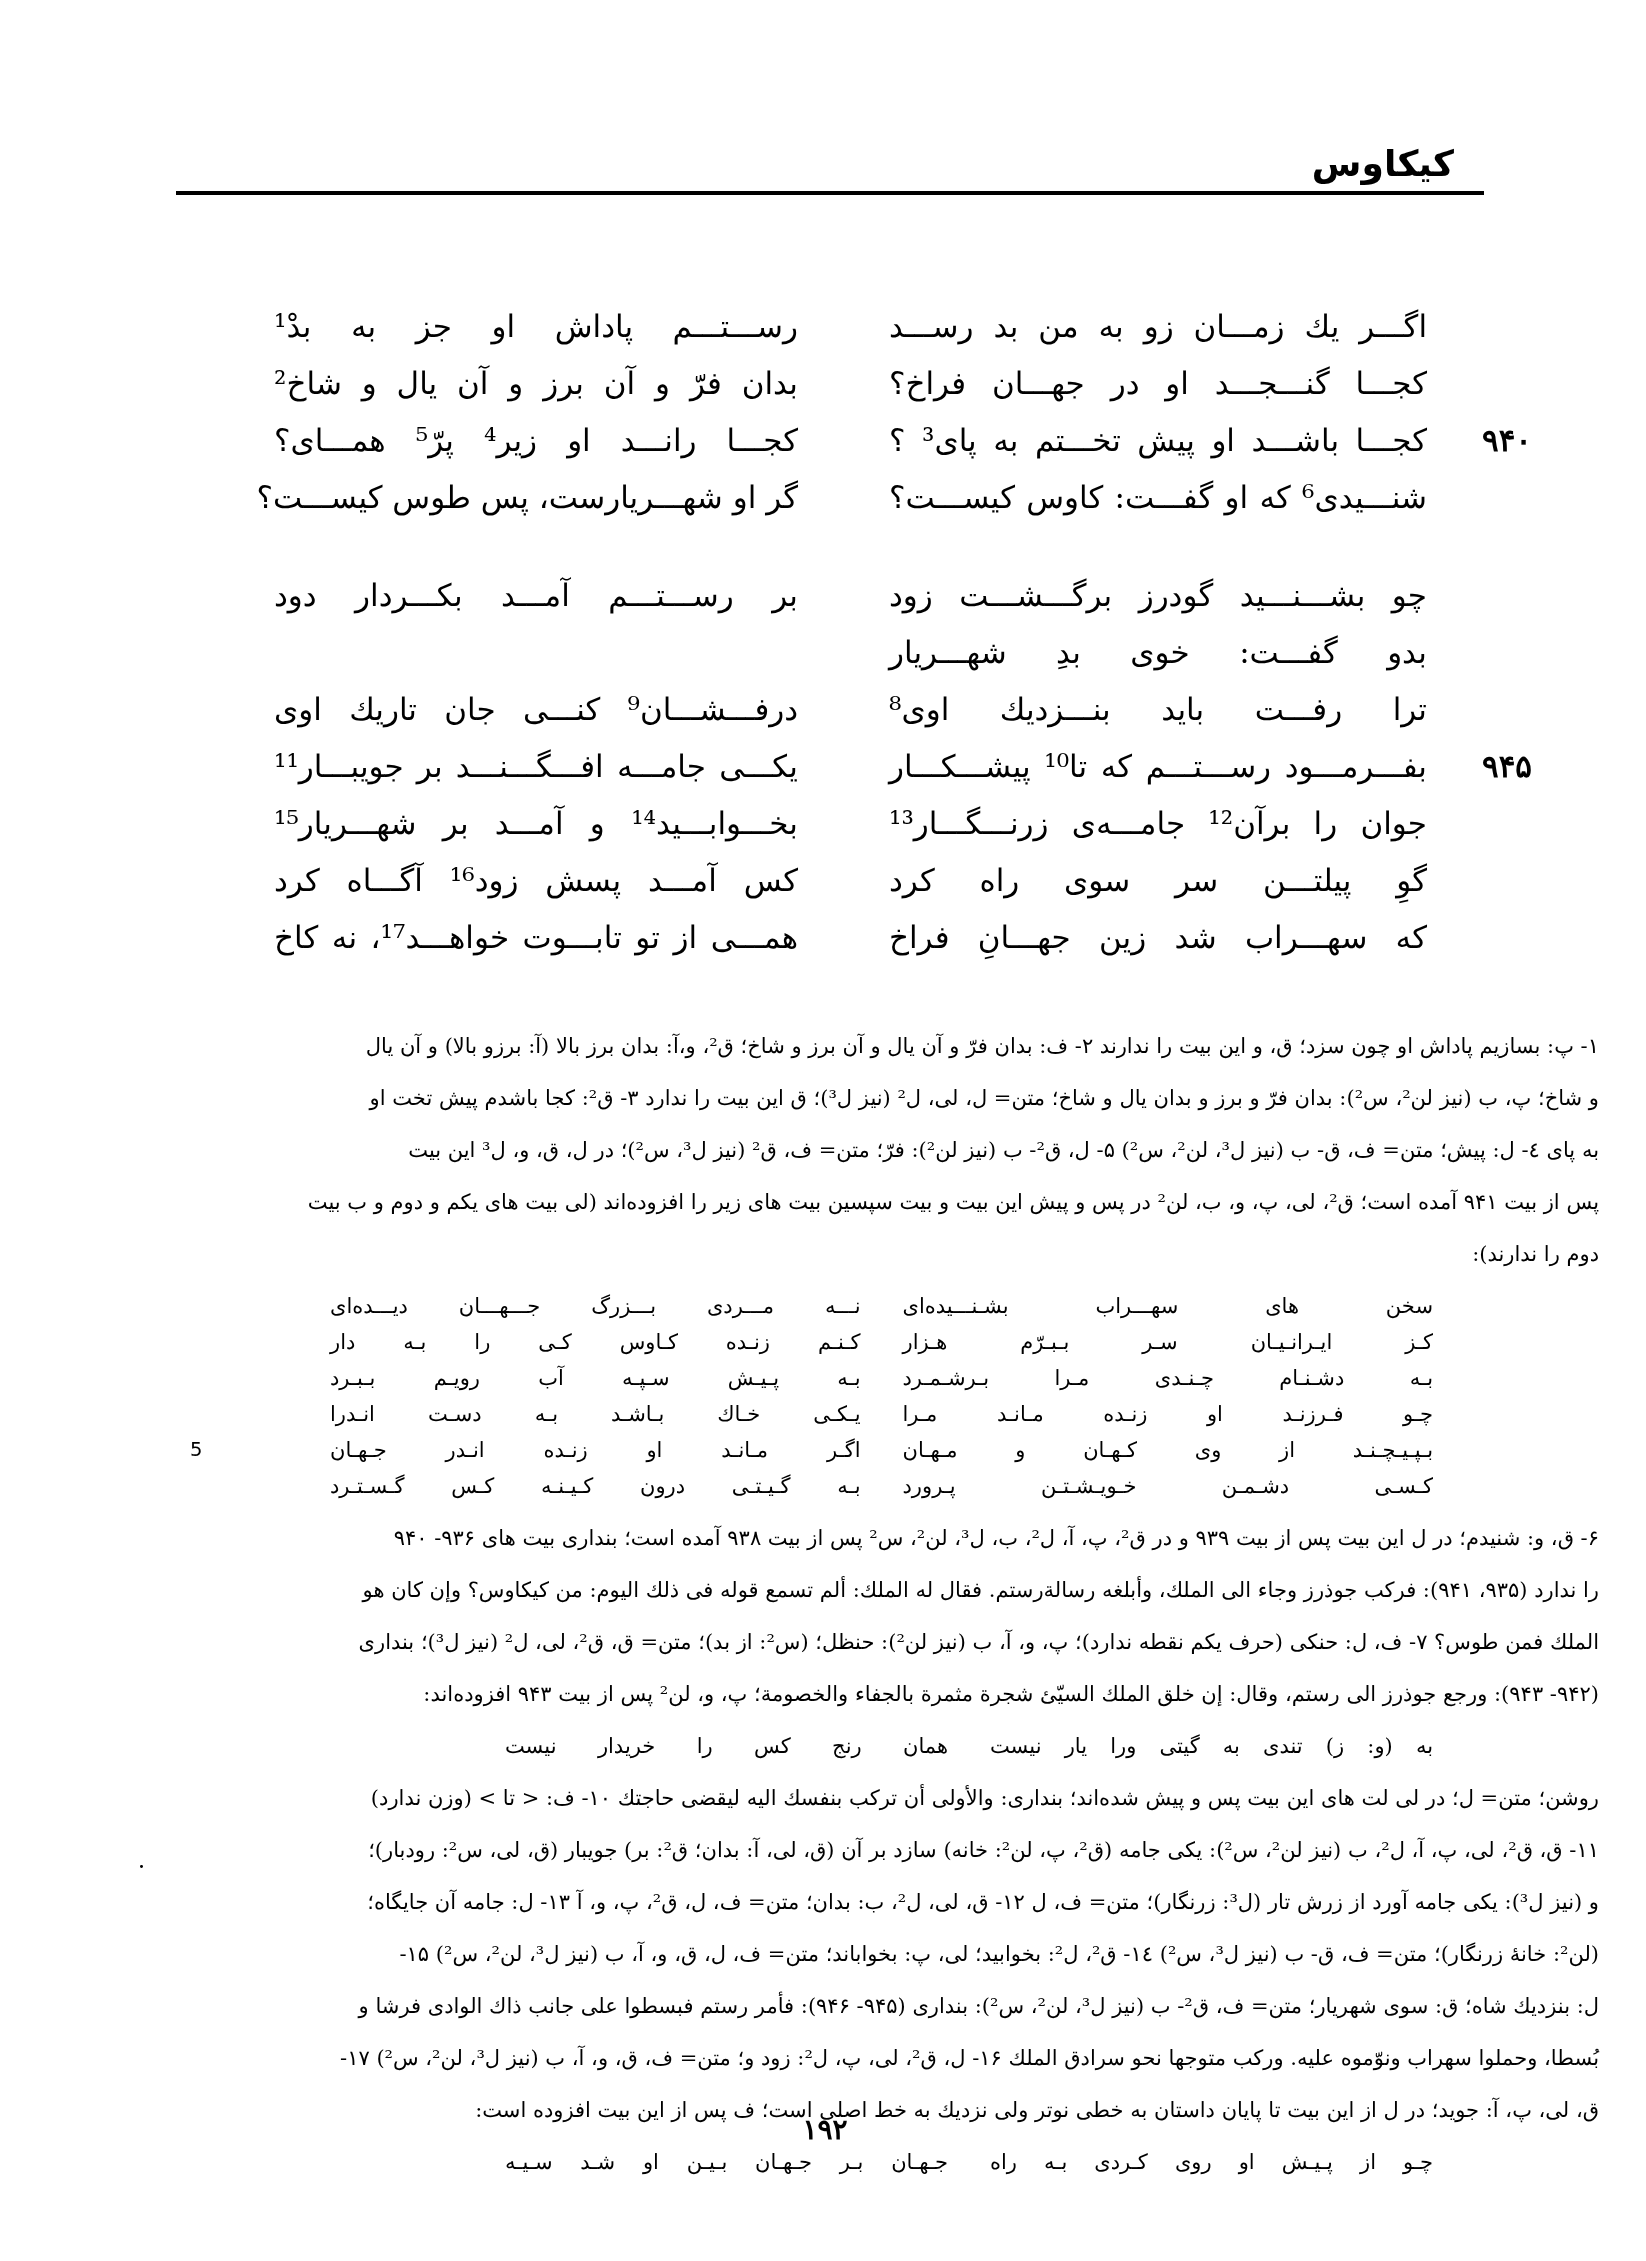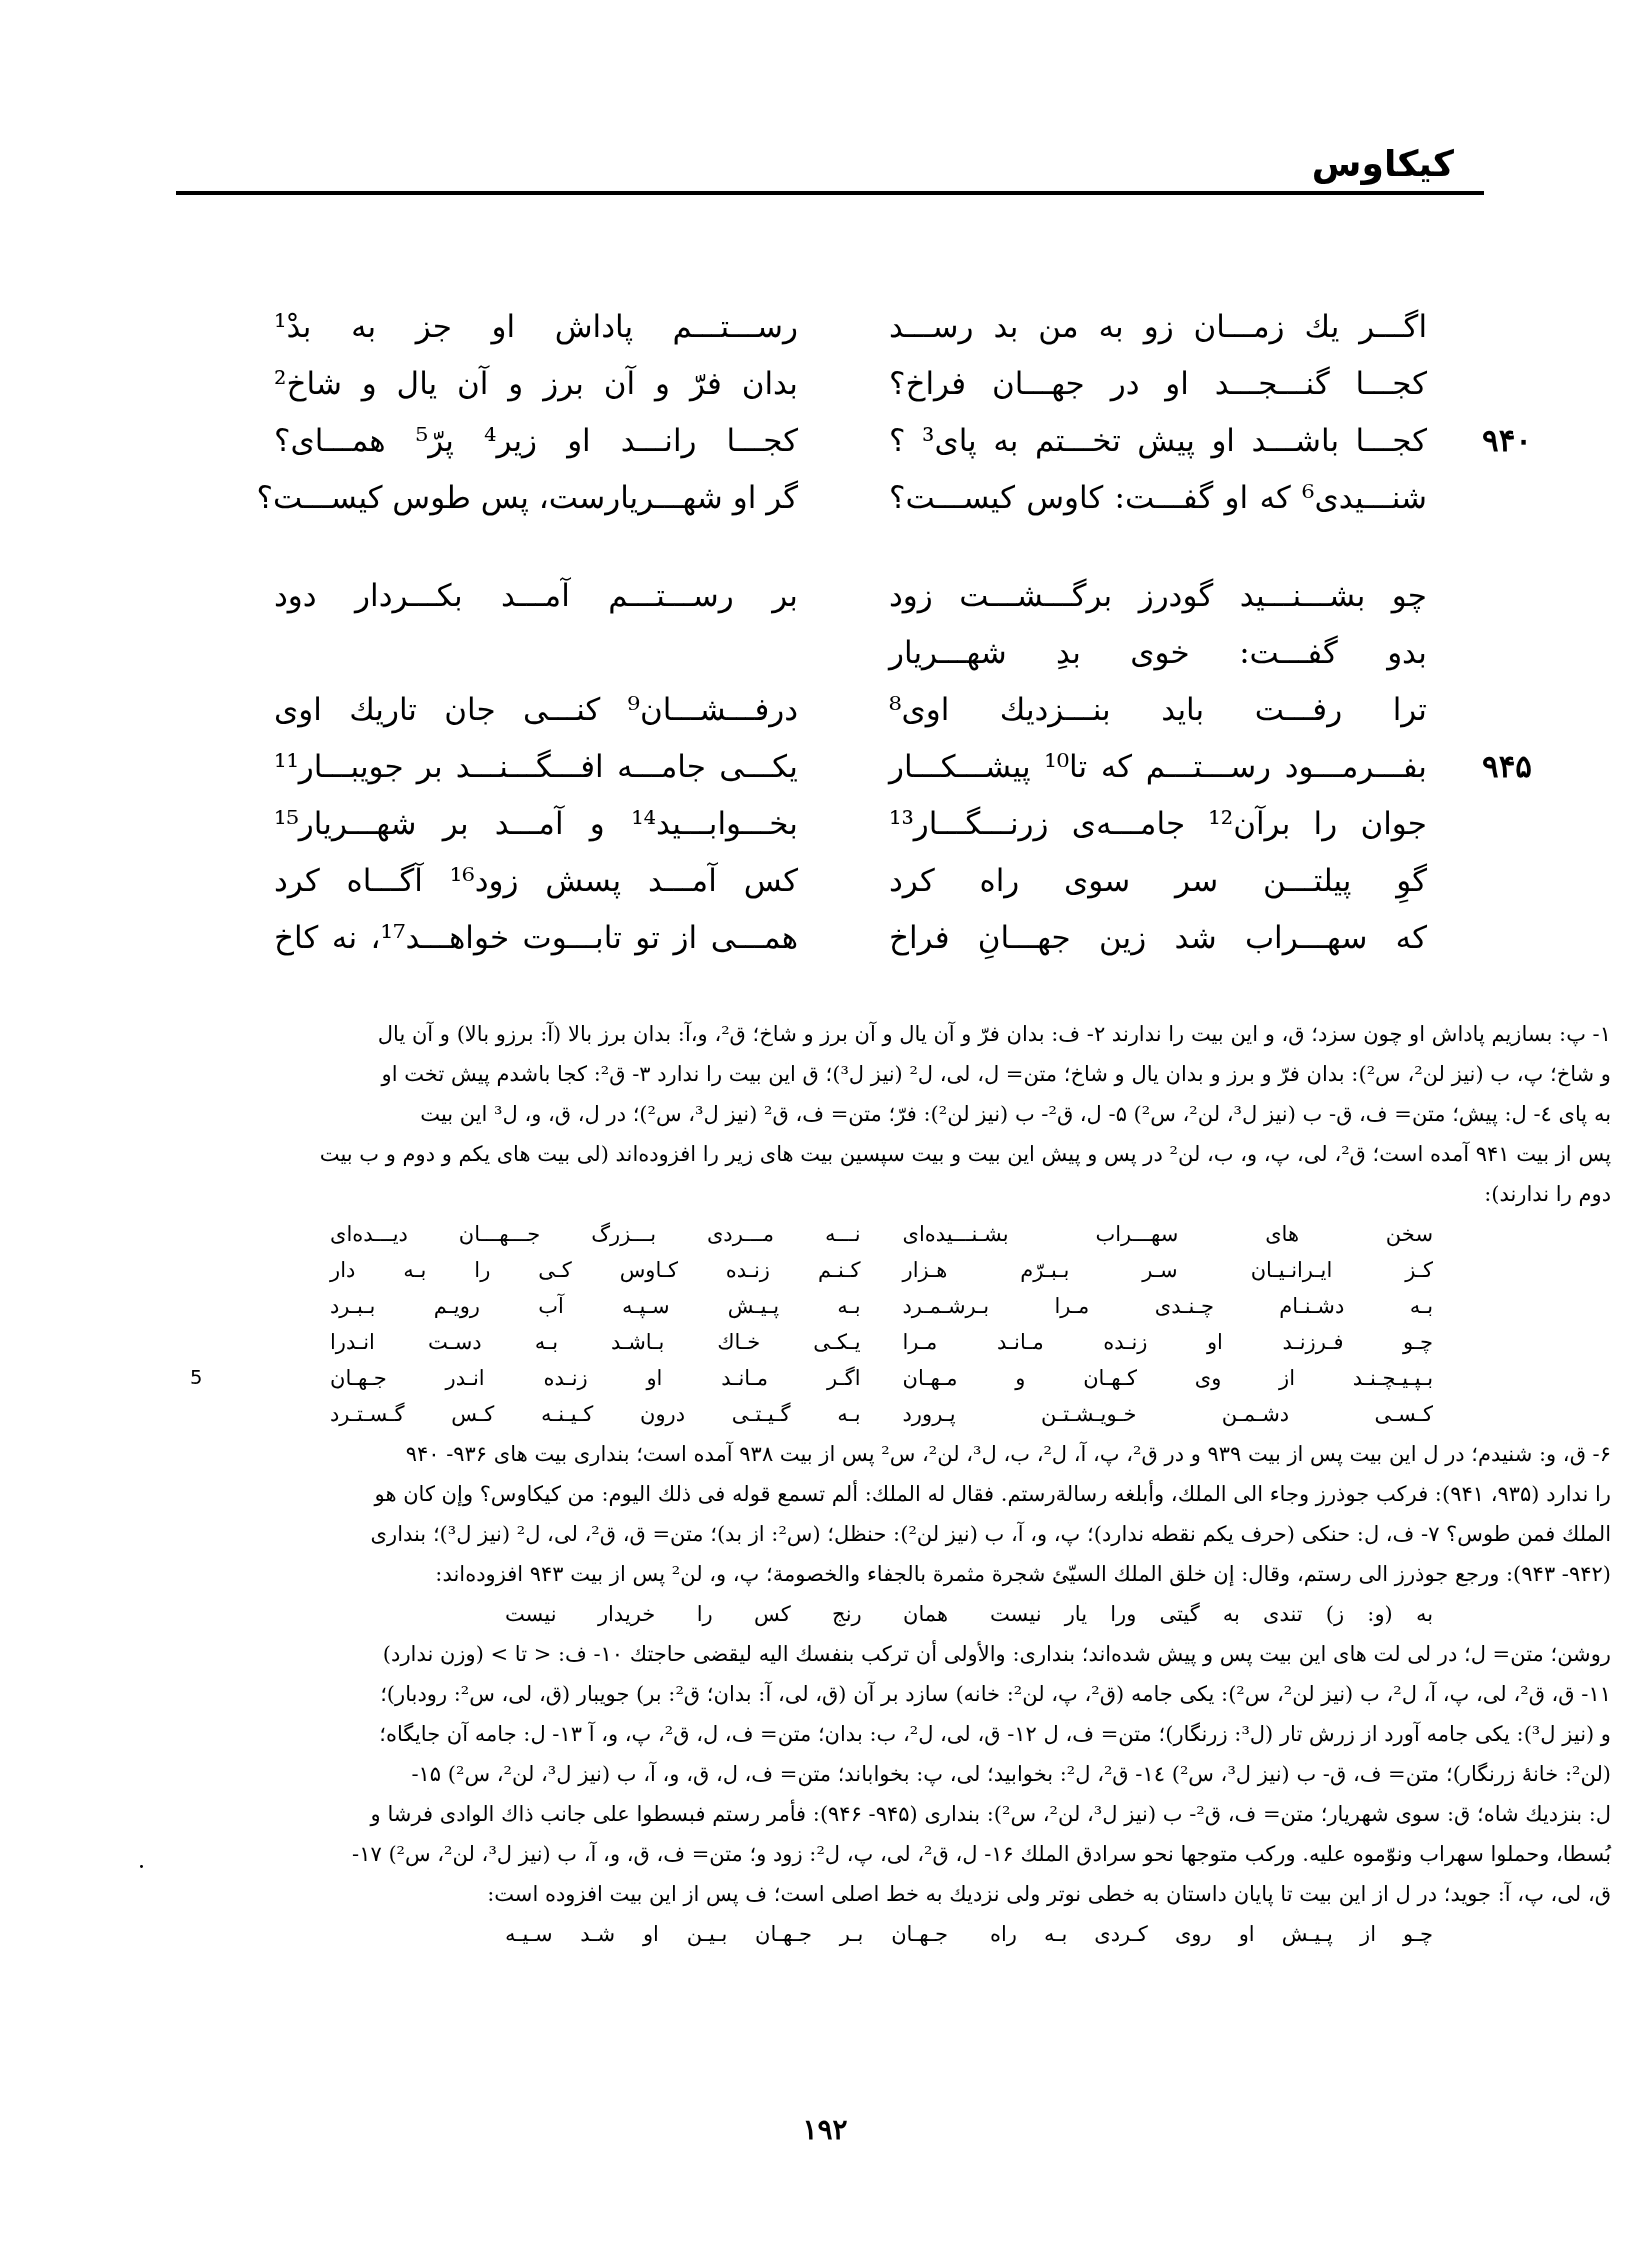--- a/index.html
+++ b/index.html
@@ -14,21 +14,21 @@
   .verses { position: absolute; top: 308px; left: 273px; width: 1231px; direction: rtl; }
   .stanza { margin-bottom: 41px; }
   .couplet { display: flex; flex-direction: row; align-items: baseline; height: 57px; position: relative; }
   .verse-num { position: absolute; right: -28px; width: 77px; font-size: 31px; font-weight: bold; }
   .hemi { font-size: 31px; text-align: justify; text-align-last: justify; white-space: nowrap; }
   .hemi.first { position: absolute; right: 77px; width: 538px; }
   .hemi.second { position: absolute; right: 706px; width: 524px; }
 
   .notes { position: absolute; top: 1012px; left: 162px; width: 1453px; direction: rtl;
            font-size: 21px; line-height: 36px; text-align: justify; }
-  .notes p { margin: 4px; }
+  .notes p { margin: 16px; }
   .note-verses { margin: 2.8px 0 2.8px 0; position: relative; padding-right: 161px; padding-left: 147px; }
   .nv-row { display: flex; height: 36px; position: relative; }
   .nv-h { width: 50%; white-space: nowrap; text-align: justify; text-align-last: justify; padding: 0 21px; box-sizing: border-box; font-size: 21px; }
   .nv-num { position: absolute; left: -119px; font-family: "DejaVu Sans", sans-serif; font-size: 19.6px; }
   .single-verse { display: flex; padding-right: 161px; padding-left: 322px; height: 36px; }
 
   .page-number { position: absolute; top: 2113px; left: 790px; width: 70px; text-align: center; font-size: 28px; font-weight: bold; }
   .margin-dot { position: absolute; left: 140px; top: 1865px; width: 2.8px; height: 2.8px; background: #000; border-radius: 1.4px; }
 </style>
 </head>

